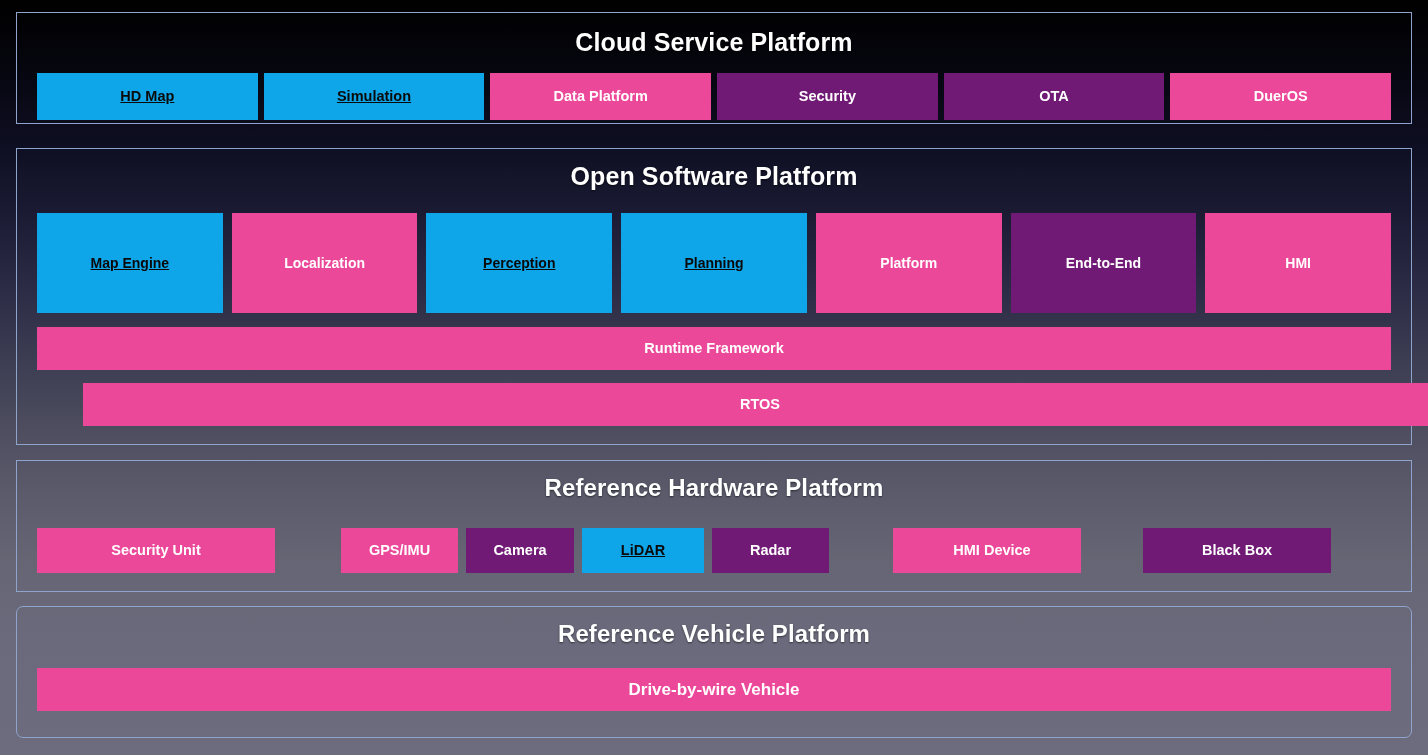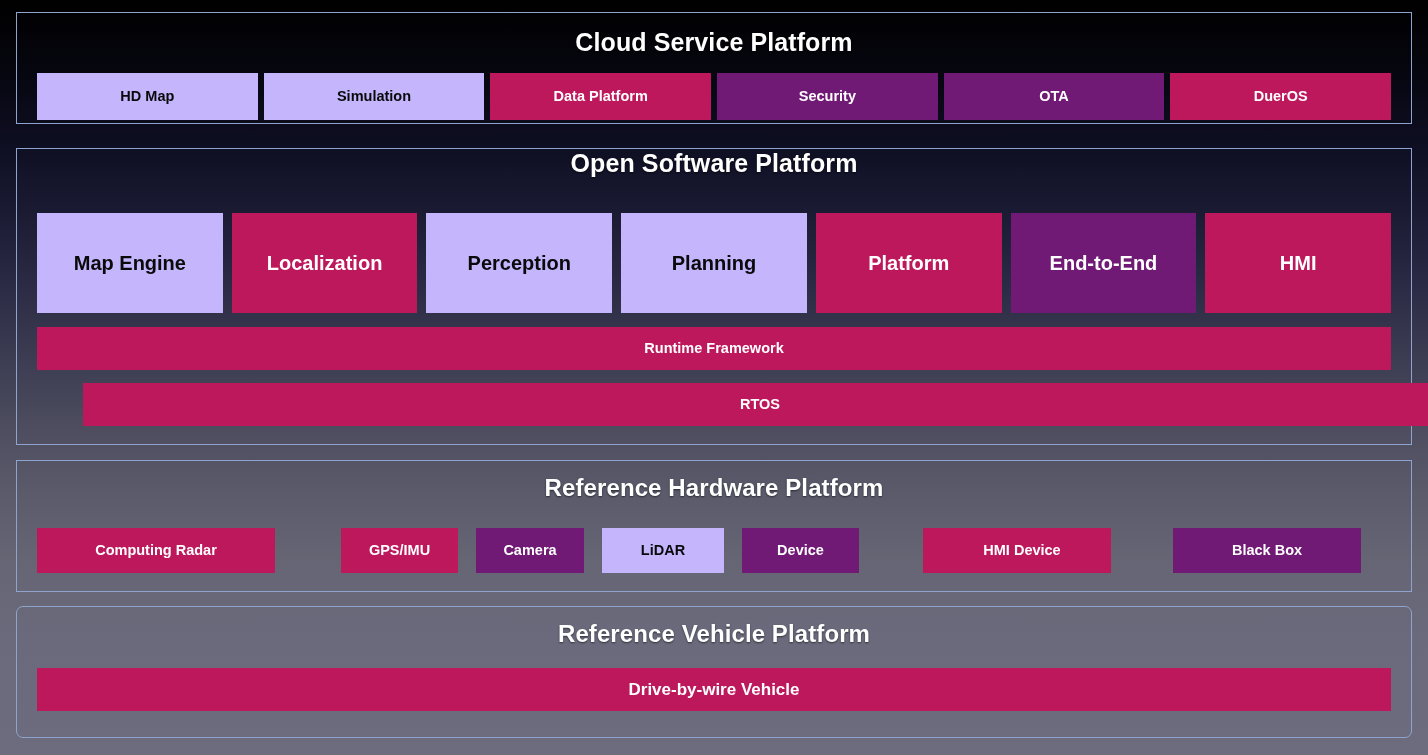--- a/index.html
+++ b/index.html
@@ -58,22 +58,22 @@
     display: flex;
     align-items: center;
     justify-content: center;
     box-sizing: border-box;
     font-weight: bold;
     text-align: center;
     line-height: 1.15;
     white-space: nowrap;
   }
 
-  .box.blue   { background: #be185d; color: #ffffff; }
-  .box.yellow { background: #c4b5fd; color: #0a0a0a; }
+  .box.blue   { background: #ec4899; color: #ffffff; }
+  .box.yellow { background: #0ea5e9; color: #0a0a0a; text-decoration: underline; }
   .box.red    { background: #701a75; color: #ffffff; }
 
   
   #panel-cloud {
     top: 12px;
     height: 112px;
   }
   #panel-cloud .panel-title {
     font-size: 25px;
     margin-top: 15px;
@@ -87,29 +87,30 @@
   }
   #row-cloud .box { font-size: 14.5px; flex: 1 1 0; }
 
   
   #panel-software {
     top: 148px;
     height: 297px;
   }
   #panel-software .panel-title {
     font-size: 25px;
+    margin-top: 13px;
   }
   #row-modules {
     left: 20px;
     top: 64px;
     width: 1354px;
     height: 100px;
     gap: 9px;
   }
-  #row-modules .box { font-size: 20px; flex: 1 1 0; }
+  #row-modules .box { font-size: 14px; flex: 1 1 0; }
 
   .fullbar {
     position: absolute;
     left: 20px;
     width: 1354px;
     height: 43px;
   }
   #bar-runtime { top: 178px; }
   #bar-rtos    { top: 234px; padding-left: 46px; }
   .fullbar .box { width: 100%; height: 100%; font-size: 14.5px; }
@@ -126,21 +127,21 @@
   #row-hardware {
     left: 20px;
     top: 67px;
     width: 1354px;
     height: 45px;
   }
   #row-hardware .box { font-size: 14.5px; }
 
   .hw-computing { width: 238px; }
   .hw-gap-a     { width: 66px; }
-  .hw-sensors   { display: flex; gap: 18px; }
+  .hw-sensors   { display: flex; gap: 8px; }
   .hw-gpsimu    { width: 117px; }
   .hw-camera    { width: 108px; }
   .hw-lidar     { width: 122px; }
   .hw-radar     { width: 117px; }
   .hw-gap-b     { width: 64px; }
   .hw-hmidevice { width: 188px; padding-left: 10px; }
   .hw-gap-c     { width: 62px; }
   .hw-blackbox  { width: 188px; }
 
   
@@ -191,27 +192,27 @@
       <div class="box blue">Runtime Framework</div>
     </div>
     <div class="fullbar" id="bar-rtos">
       <div class="box blue">RTOS</div>
     </div>
   </section>
 
   <section class="panel" id="panel-hardware">
     <div class="panel-title">Reference Hardware Platform</div>
     <div class="row" id="row-hardware">
-      <div class="box blue hw-computing">Computing Radar</div>
+      <div class="box blue hw-computing">Security Unit</div>
       <div class="hw-gap-a"></div>
       <div class="hw-sensors">
         <div class="box blue hw-gpsimu">GPS/IMU</div>
         <div class="box red hw-camera">Camera</div>
         <div class="box yellow hw-lidar">LiDAR</div>
-        <div class="box red hw-radar">Device</div>
+        <div class="box red hw-radar">Radar</div>
       </div>
       <div class="hw-gap-b"></div>
       <div class="box blue hw-hmidevice">HMI Device</div>
       <div class="hw-gap-c"></div>
       <div class="box red hw-blackbox">Black Box</div>
     </div>
   </section>
 
   <section class="panel" id="panel-vehicle">
     <div class="panel-title">Reference Vehicle Platform</div>

